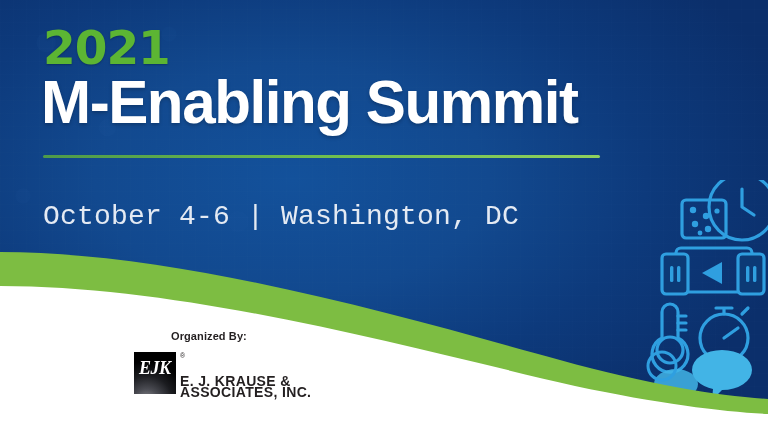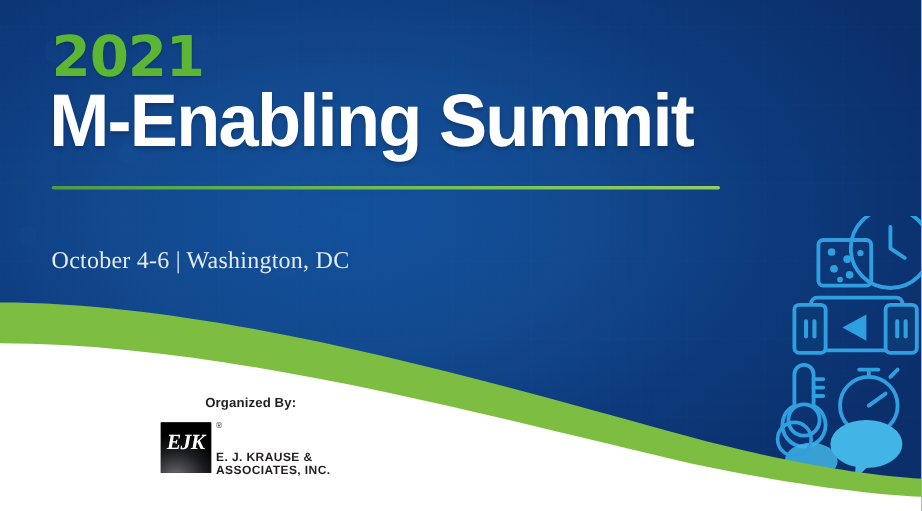--- a/index.html
+++ b/index.html
@@ -110,24 +110,24 @@
     line-height: 30px;
     color: #e9eef6;
     font-family: "Liberation Sans", sans-serif;
     letter-spacing: 0.1px;
     white-space: nowrap;
   }
   .dateline {
     position: absolute;
     left: 43px;
     top: 203px;
-    font-size: 20px;
+    font-size: 28px;
     line-height: 28px;
     color: #e4eaf3;
-    font-family: Liberation Serif, serif;
+    font-family: Liberation Mono, monospace;
     letter-spacing: 0.2px;
     white-space: nowrap;
   }
 
   
   .organized-by {
     position: absolute;
     left: 133px;
     top: 330px;
     font-size: 11px;
@@ -170,21 +170,21 @@
     left: 180px;
     top: 352px;
     font-size: 7px;
     color: #231f20;
     font-family: "Liberation Sans", sans-serif;
   }
   .ejk-name {
     position: absolute;
     left: 180px;
     top: 376px;
-    font-size: 10px;
+    font-size: 14px;
     line-height: 11px;
     font-weight: bold;
     color: #231f20;
     font-family: "Liberation Sans", sans-serif;
     letter-spacing: 0.35px;
     text-transform: uppercase;
   }
   .ejk-name span { display: block; }
 
   

